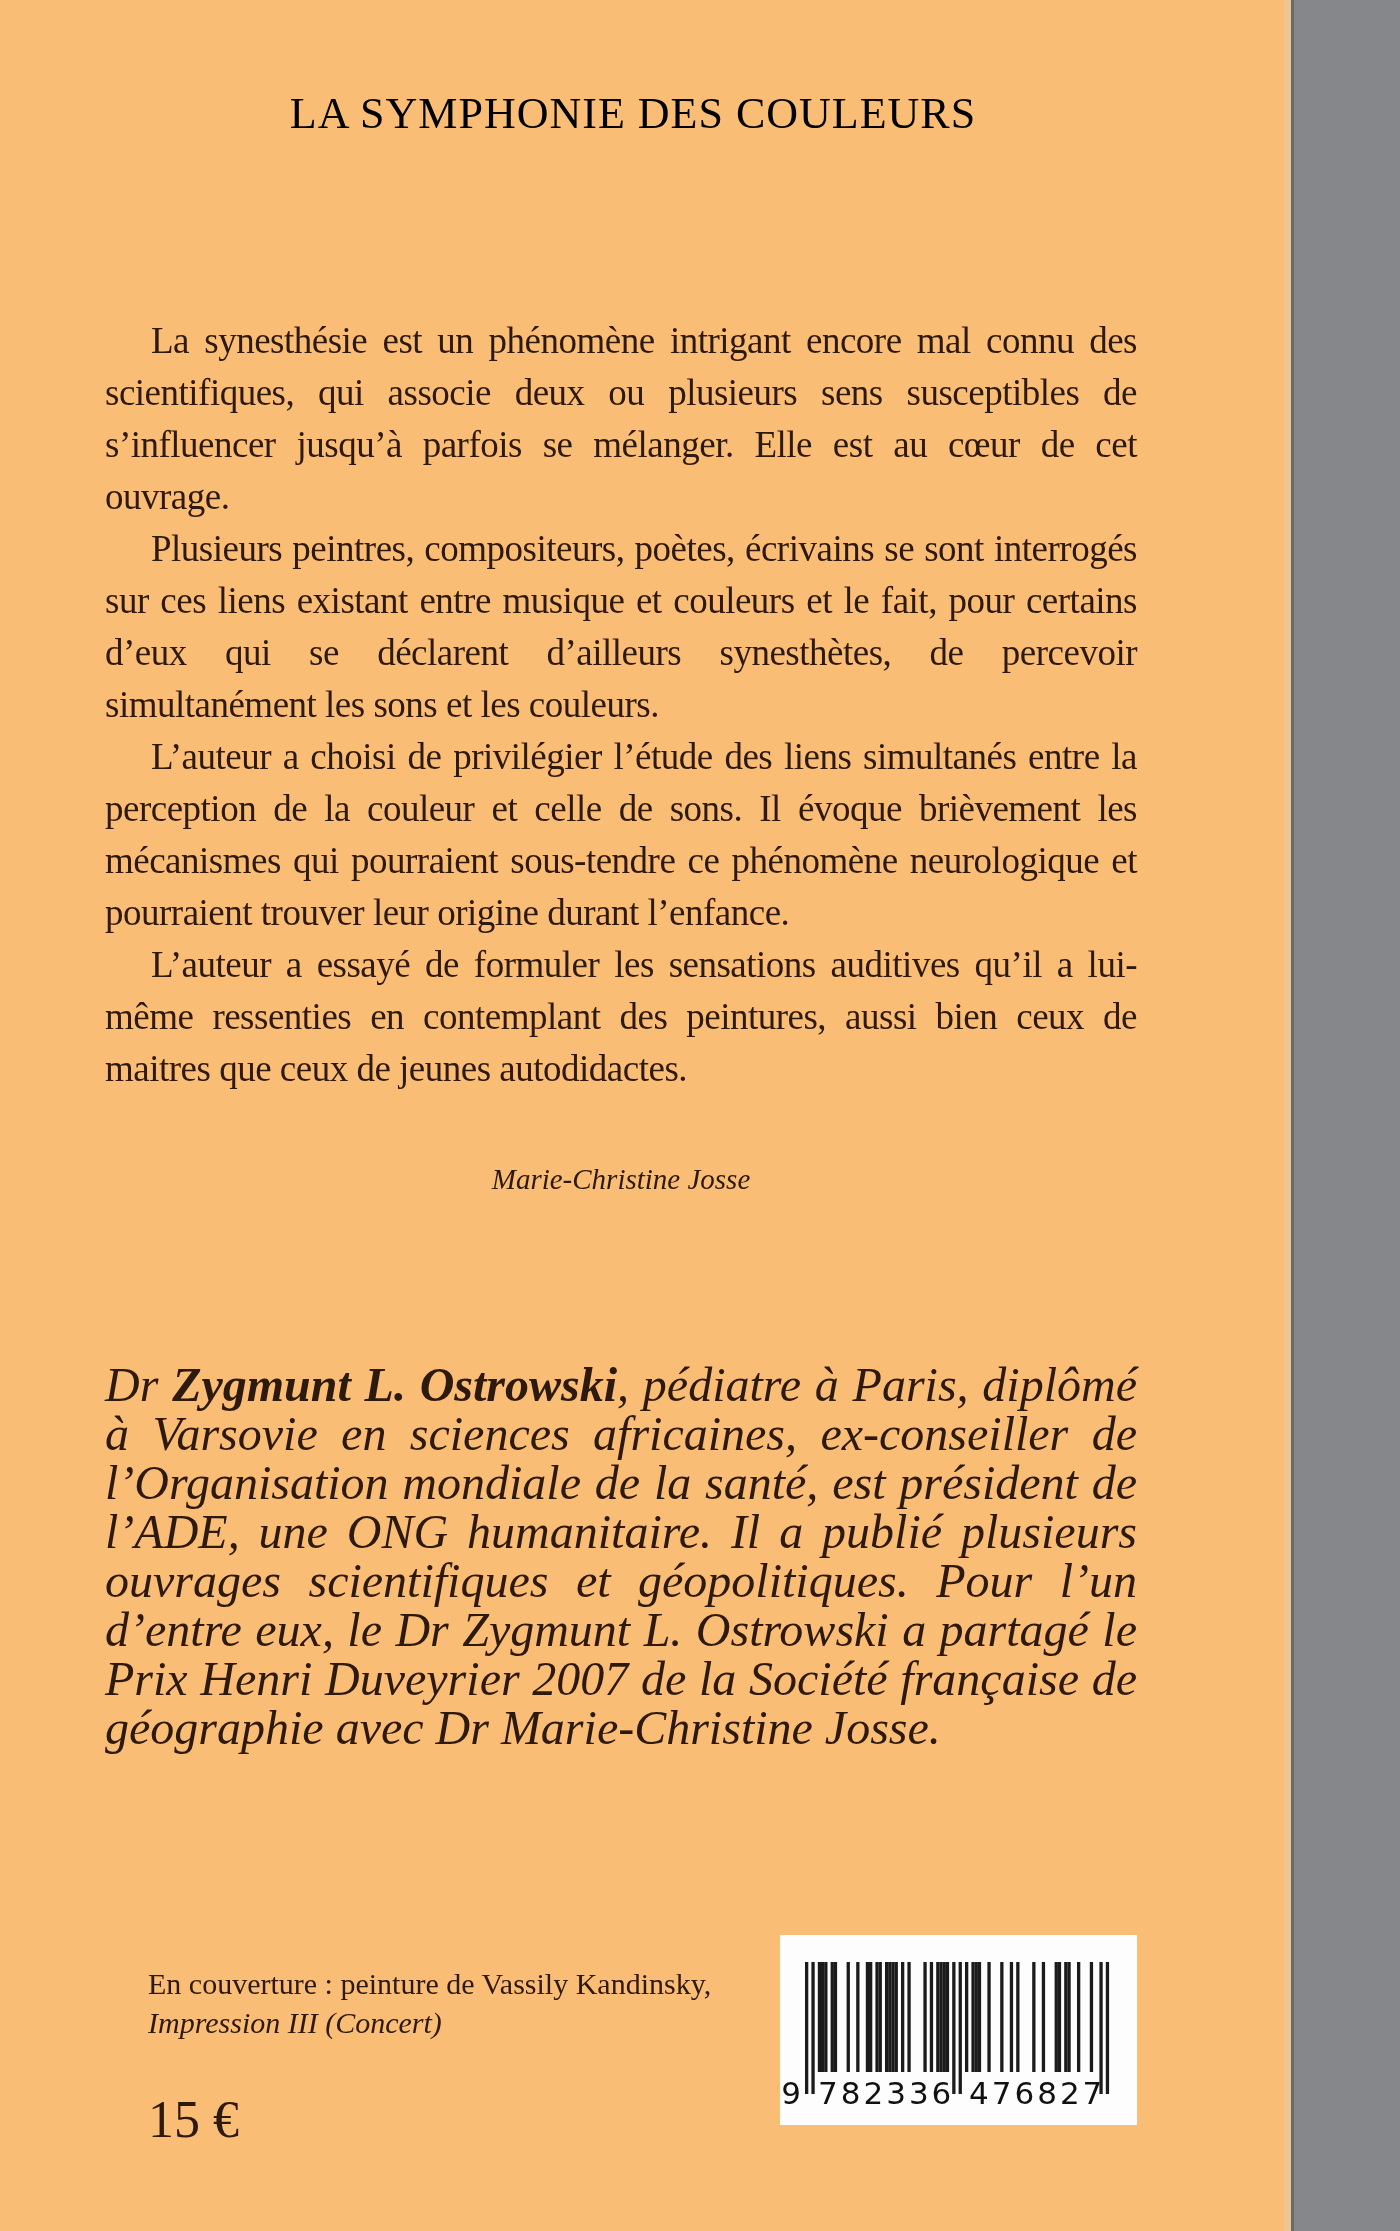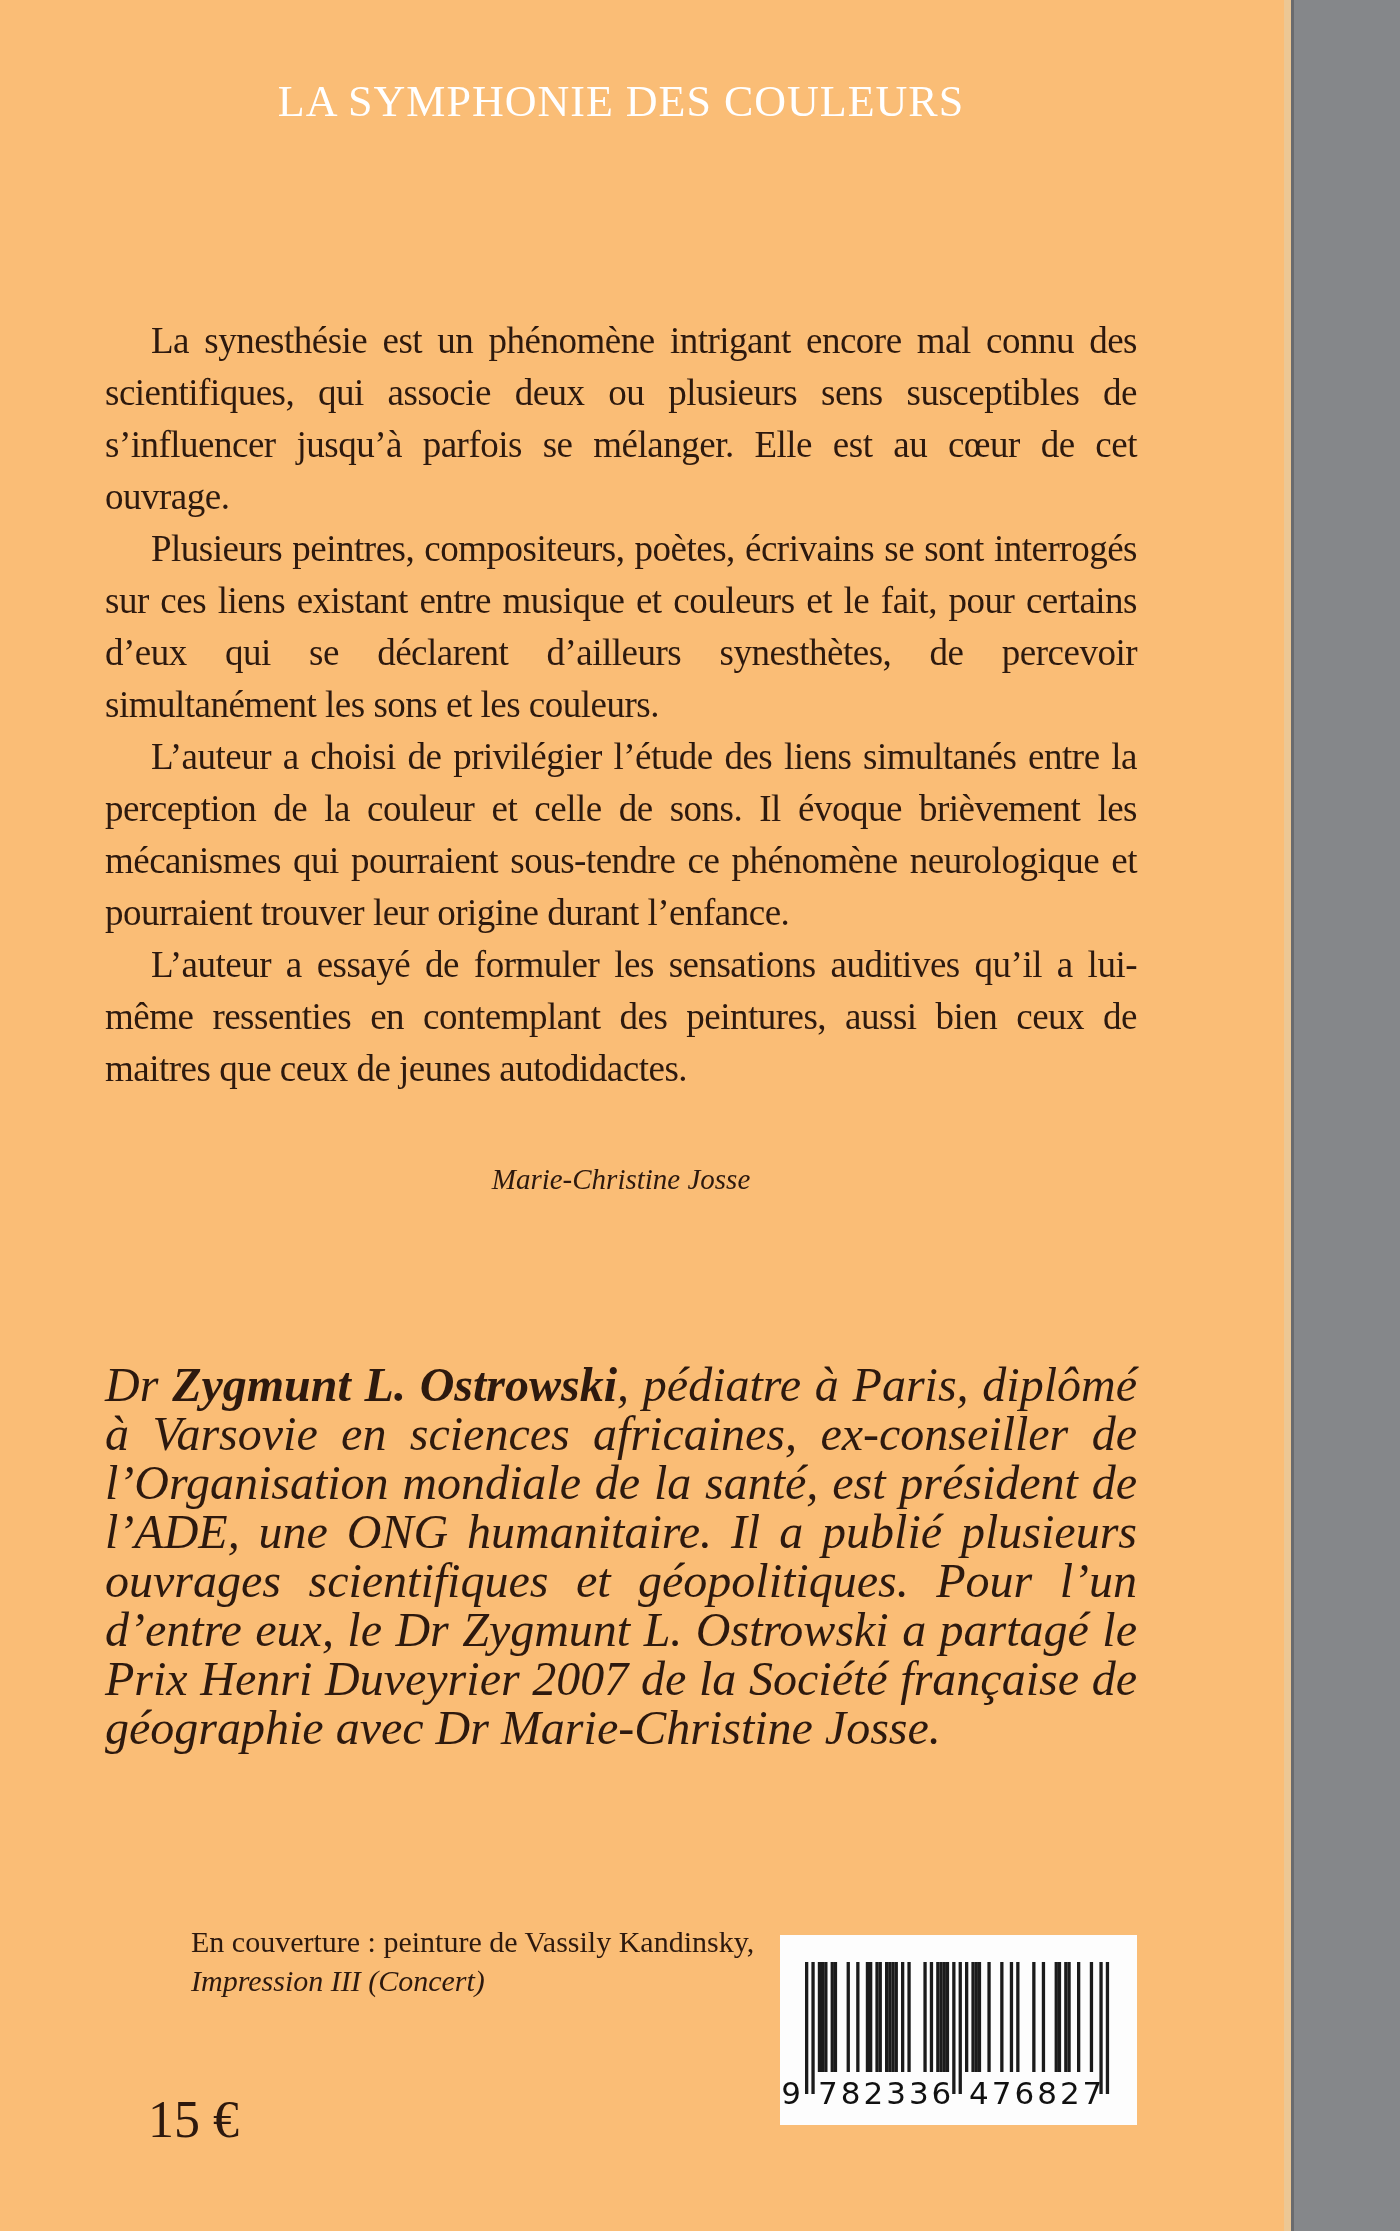--- a/index.html
+++ b/index.html
@@ -12,41 +12,41 @@
     position:relative;width:1400px;height:2231px;overflow:hidden;
     font-family:"Liberation Serif","DejaVu Serif",serif;
     color:#2D190E;
   }
   .cover{position:absolute;left:0;top:0;width:1284px;height:2231px;background:var(--cover-bg);}
   .page-edge-light{position:absolute;left:1284px;top:0;width:7px;height:2231px;background:#ECC794;}
   .page-edge-dark{position:absolute;left:1291px;top:0;width:3px;height:2231px;background:#6A6B6E;}
   .spine-gray{position:absolute;left:1294px;top:0;width:106px;height:2231px;background:var(--strip-gray);}
 
   .title{
-    position:absolute;left:105px;top:76px;width:1032px;margin:0;
+    position:absolute;left:105px;top:76px;width:1032px;margin:12px;
     font-size:44px;font-weight:normal;letter-spacing:1px;text-align:center;
-    color:#ffffff;white-space:nowrap;
+    color:#000000;white-space:nowrap;
   }
   .synopsis{
     position:absolute;left:105px;top:315px;width:1032px;
     font-size:37px;line-height:52px;letter-spacing:-0.5px;text-align:justify;
   }
   .synopsis p{margin:0;text-indent:46px;}
   .signature{
     position:absolute;left:105px;top:1163px;width:1032px;
     font-size:29px;font-style:italic;text-align:center;font-family:Liberation Serif, serif;
   }
   .bio{
     position:absolute;left:105px;top:1360px;width:1032px;
     font-size:48px;line-height:49px;font-style:italic;text-align:justify;
   }
   .bio .bold{font-weight:bold;}
   .cover-note{
-    position:absolute;left:148px;top:1922px;width:700px;
-    font-size:30px;line-height:39px;margin-left:43px;
+    position:absolute;left:148px;top:1964px;width:700px;
+    font-size:30px;line-height:39px;
   }
   .italic{font-style:italic;}
   .isbn{position:absolute;left:148px;top:2038px;font-size:34px;}
   .price{position:absolute;left:148px;top:2090px;font-size:52px;}
 
   .barcode-box{
     position:absolute;left:780px;top:1935px;width:357px;height:190px;
     background:#FDFDFD;
   }
   .barcode-box svg{position:absolute;left:0;top:0;}

